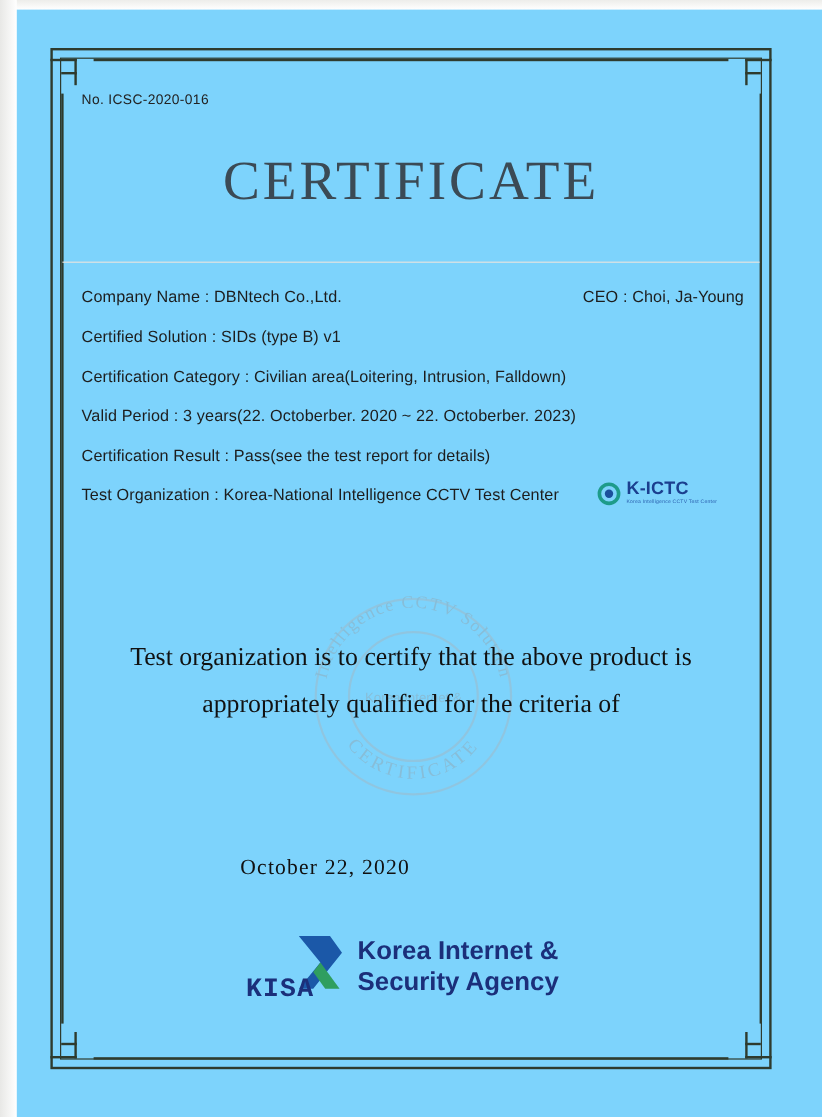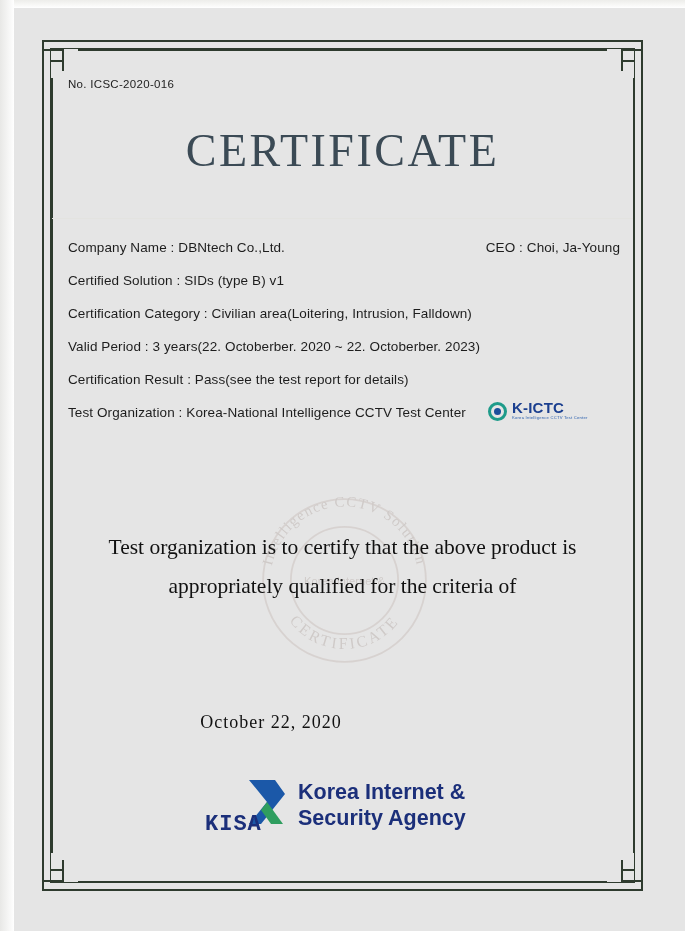--- a/index.html
+++ b/index.html
@@ -15,21 +15,21 @@
     position: relative;
     overflow: hidden;
   }
 
   
   .page {
     position: absolute;
     left: 0; top: 0;
     width: 685px;
     height: 931px;
-    background: #e5e5e5;
+    background: #7dd3fc;
   }
 
   
   .frame {
     position: absolute;
     left: 42px;
     top: 40px;
     width: 601px;
     height: 851px;
     border: 2px solid #2e3b2e;
@@ -149,21 +149,21 @@
   .field-ceo {
     position: absolute;
     right: 0;
     top: 0;
     font-size: 13.5px;
   }
 
   
   .kictc {
     position: absolute;
-    left: 420px;
+    left: 430px;
     top: -6px;
     width: 110px;
     height: 26px;
   }
   .kictc .ring {
     position: absolute;
     left: 0; top: 3px;
     width: 19px; height: 19px;
     border-radius: 50%;
     border: 3px solid #1e9b8a;

